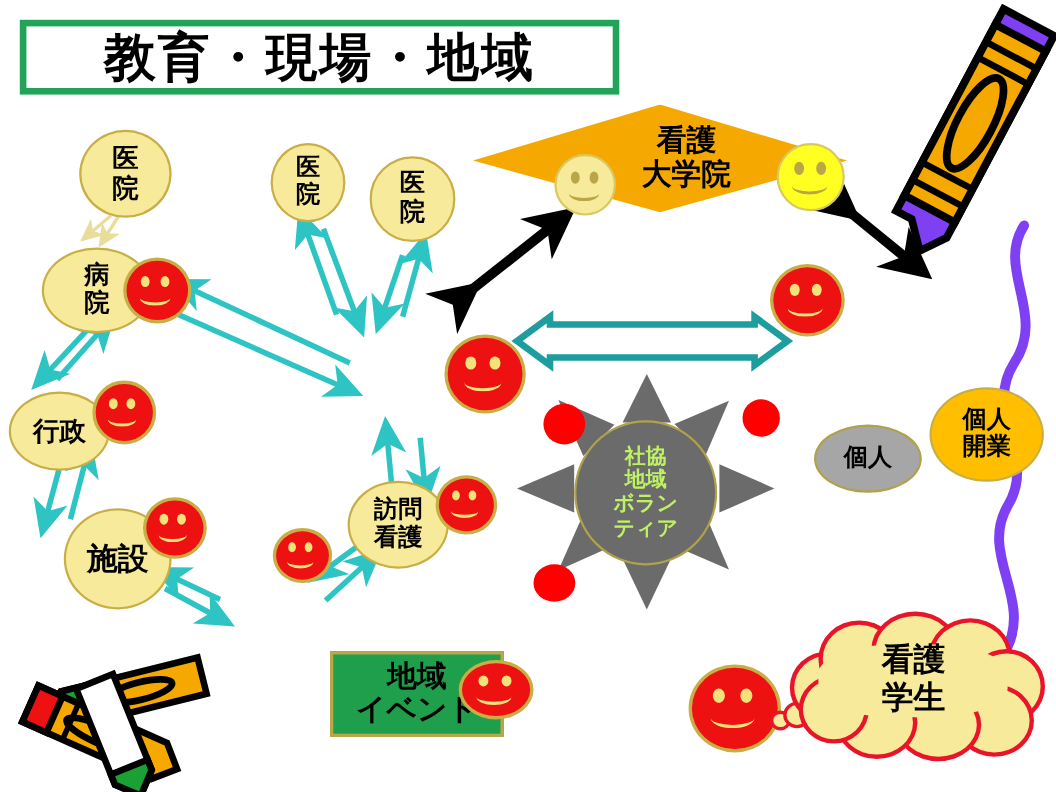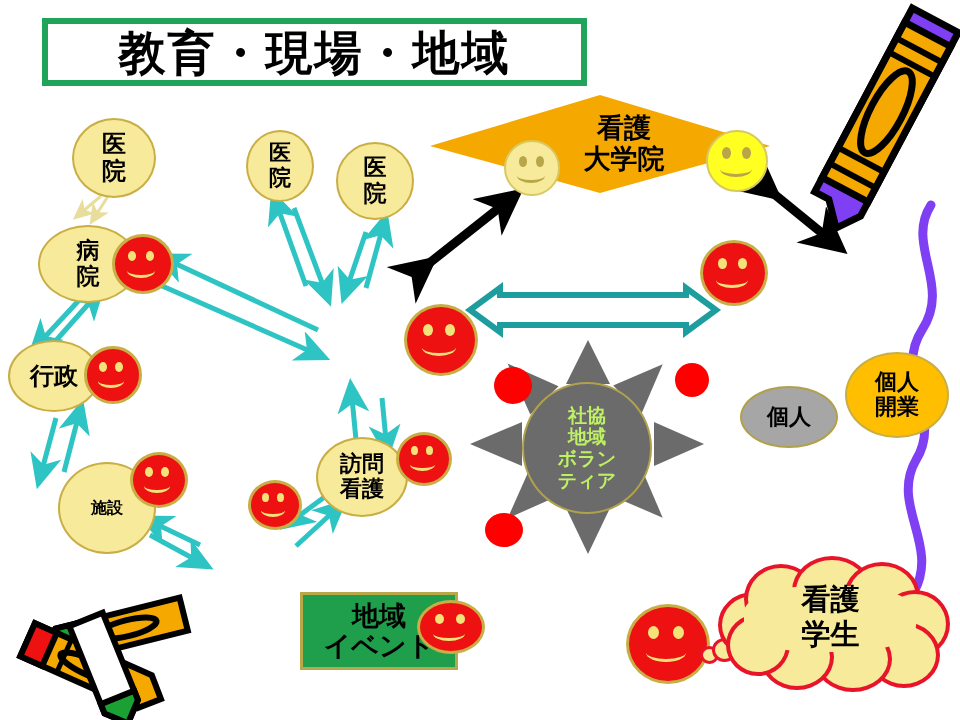--- a/index.html
+++ b/index.html
@@ -2,21 +2,21 @@
 <html lang="ja"><head>
 <meta charset="utf-8">
 <style>
   html,body{margin:0;padding:0;background:#ffffff;}
   body{width:960px;height:720px;font-family:"DejaVu Sans","Liberation Sans",sans-serif;}
   #stage{position:relative;width:960px;height:720px;overflow:hidden;background:#fff;}
   .abs{position:absolute;}
 
   
   #title-box{
-    left:42px;top:18px;width:545px;height:68px;
+    left:18px;top:18px;width:545px;height:68px;
     background:#ffffff;border:6px solid #22a35a;
     box-sizing:border-box;
     display:flex;align-items:center;justify-content:center;
   }
   #title-text{
     font-size:47px;font-weight:bold;color:#000;
     letter-spacing:2px;line-height:1;
     font-family:"DejaVu Sans","Liberation Sans",sans-serif;
     white-space:nowrap;
   }
@@ -198,30 +198,30 @@
   <div class="abs node ell-pale" style="left:38px;top:225px;width:100px;height:78px;font-size:23px;">
     <span>病
 院</span>
   </div>
   <div class="smiley" style="left:112px;top:234px;width:56px;height:54px;background:#ee1111;border:3px solid #c9ae45;">
     <span class="eye" style="left:13px;top:14px;width:8px;height:10px;background:#f3e27a;"></span>
     <span class="eye" style="left:31px;top:14px;width:8px;height:10px;background:#f3e27a;"></span>
     <span class="mouth" style="left:12px;top:26px;width:28px;height:12px;border-color:#f3e27a;"></span>
   </div>
 
-  <div class="abs node ell-pale" style="left:8px;top:340px;width:92px;height:72px;font-size:24px;">
+  <div class="abs node ell-pale" style="left:8px;top:356px;width:92px;height:72px;font-size:24px;">
     <span>行政</span>
   </div>
   <div class="smiley" style="left:84px;top:346px;width:52px;height:52px;background:#ee1111;border:3px solid #c9ae45;">
     <span class="eye" style="left:12px;top:13px;width:8px;height:10px;background:#f3e27a;"></span>
     <span class="eye" style="left:28px;top:13px;width:8px;height:10px;background:#f3e27a;"></span>
     <span class="mouth" style="left:11px;top:25px;width:26px;height:11px;border-color:#f3e27a;"></span>
   </div>
 
-  <div class="abs node ell-pale" style="left:58px;top:462px;width:98px;height:92px;font-size:16px;">
+  <div class="abs node ell-pale" style="left:58px;top:462px;width:98px;height:92px;font-size:28px;">
     <span>施設</span>
   </div>
   <div class="smiley" style="left:130px;top:452px;width:52px;height:50px;background:#ee1111;border:3px solid #c9ae45;">
     <span class="eye" style="left:12px;top:12px;width:8px;height:10px;background:#f3e27a;"></span>
     <span class="eye" style="left:28px;top:12px;width:8px;height:10px;background:#f3e27a;"></span>
     <span class="mouth" style="left:11px;top:24px;width:26px;height:11px;border-color:#f3e27a;"></span>
   </div>
 
   <div class="smiley" style="left:248px;top:480px;width:48px;height:44px;background:#ee1111;border:3px solid #c9ae45;">
     <span class="eye" style="left:11px;top:10px;width:7px;height:9px;background:#f3e27a;"></span>

